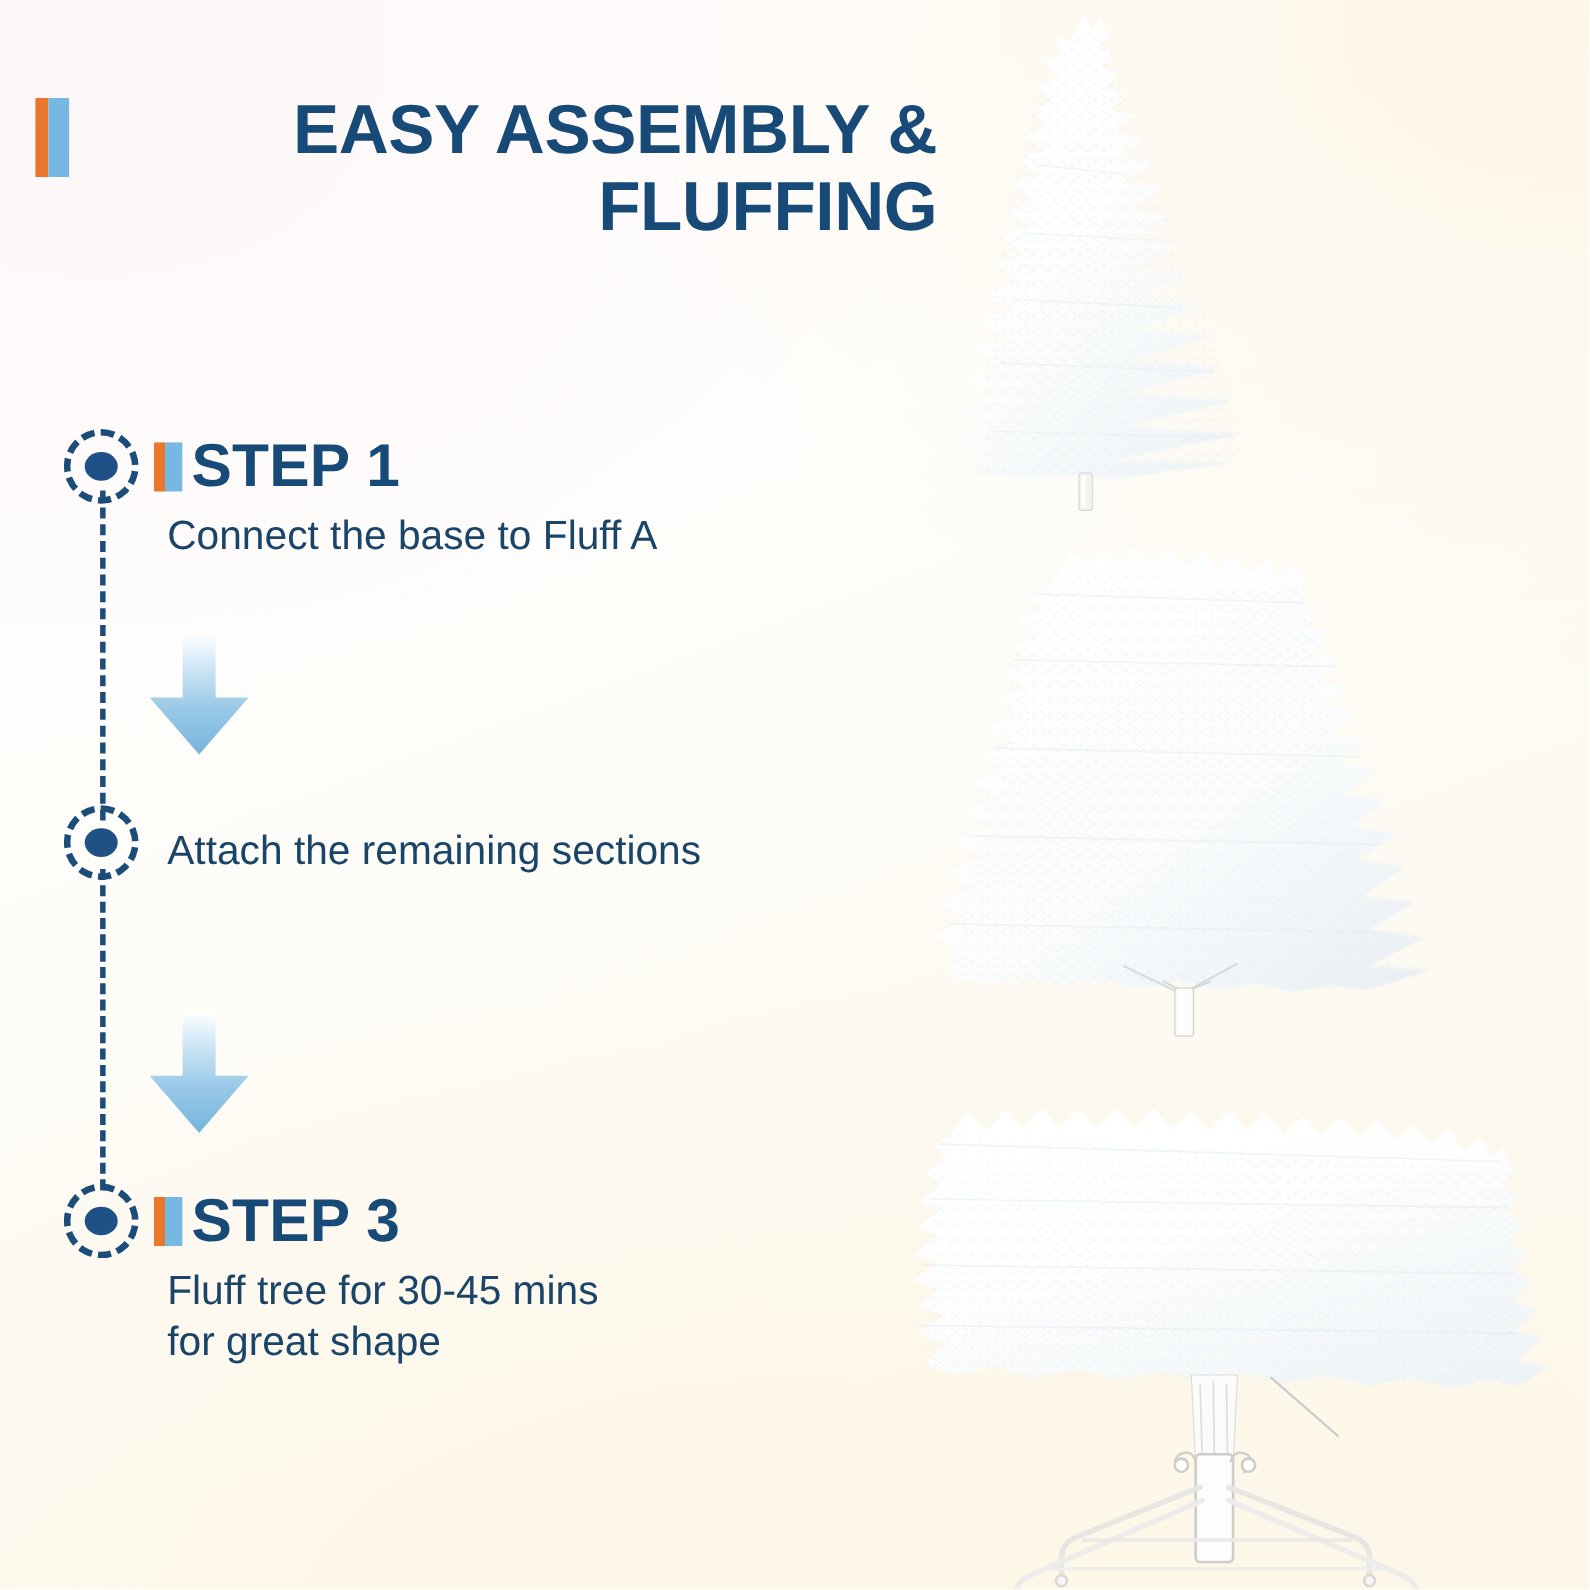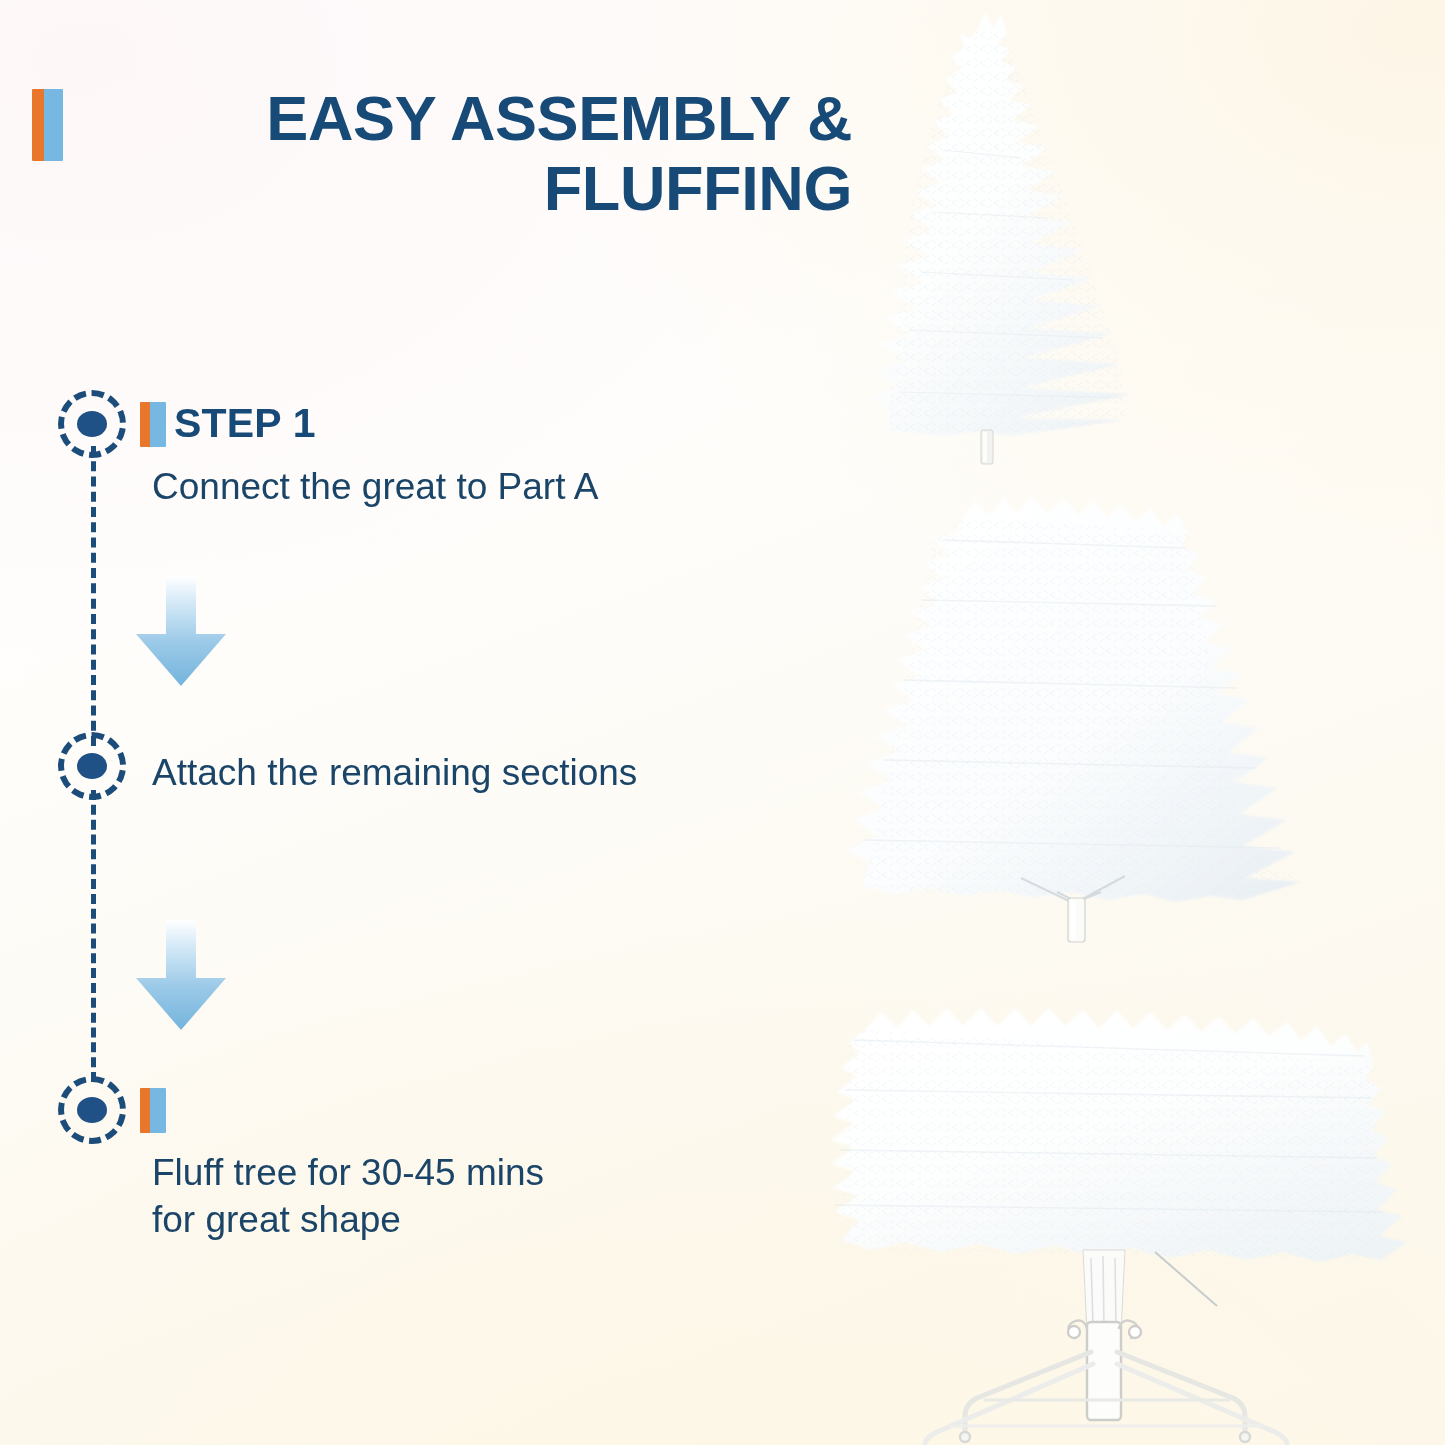--- a/index.html
+++ b/index.html
@@ -124,21 +124,21 @@
     top: 4px;
     width: 26px;
     height: 45px;
   }
   .step-head .accent-orange { width: 10px; }
   .step-head .accent-blue   { width: 16px; }
   .step-title {
     margin: 0;
     padding-left: 34px;
     color: #174A77;
-    font-size: 41px;
+    font-size: 55px;
     font-weight: 700;
     line-height: 50px;
     letter-spacing: 0.2px;
   }
   .step-desc {
     margin: 0;
     padding-left: 12px;
     padding-top: 10px;
     color: #1B4568;
     font-size: 37px;
@@ -220,33 +220,34 @@
   </div>
 
   <div class="step-block" id="step-block-1">
     <div class="step-head">
       <div class="accent-bar">
         <div class="accent-orange"></div>
         <div class="accent-blue"></div>
       </div>
       <h2 class="step-title">STEP 1</h2>
     </div>
-    <p class="step-desc">Connect the great to Part A</p>
+    <p class="step-desc">Connect the base to Fluff A</p>
   </div>
 
   <div class="step-block" id="step-block-2">
     <p class="step-desc">Attach the remaining sections</p>
   </div>
 
   <div class="step-block" id="step-block-3">
     <div class="step-head">
       <div class="accent-bar">
         <div class="accent-orange"></div>
         <div class="accent-blue"></div>
       </div>
+      <h2 class="step-title">STEP 3</h2>
     </div>
     <p class="step-desc">Fluff tree for 30-45 mins
 for great shape</p>
   </div>
 
   <div id="tree-art">
     <svg viewBox="0 0 620 1445" xmlns="http://www.w3.org/2000/svg" aria-hidden="true">
       <defs>
 
         <linearGradient id="folA" x1="0.15" y1="0" x2="0.9" y2="1">

